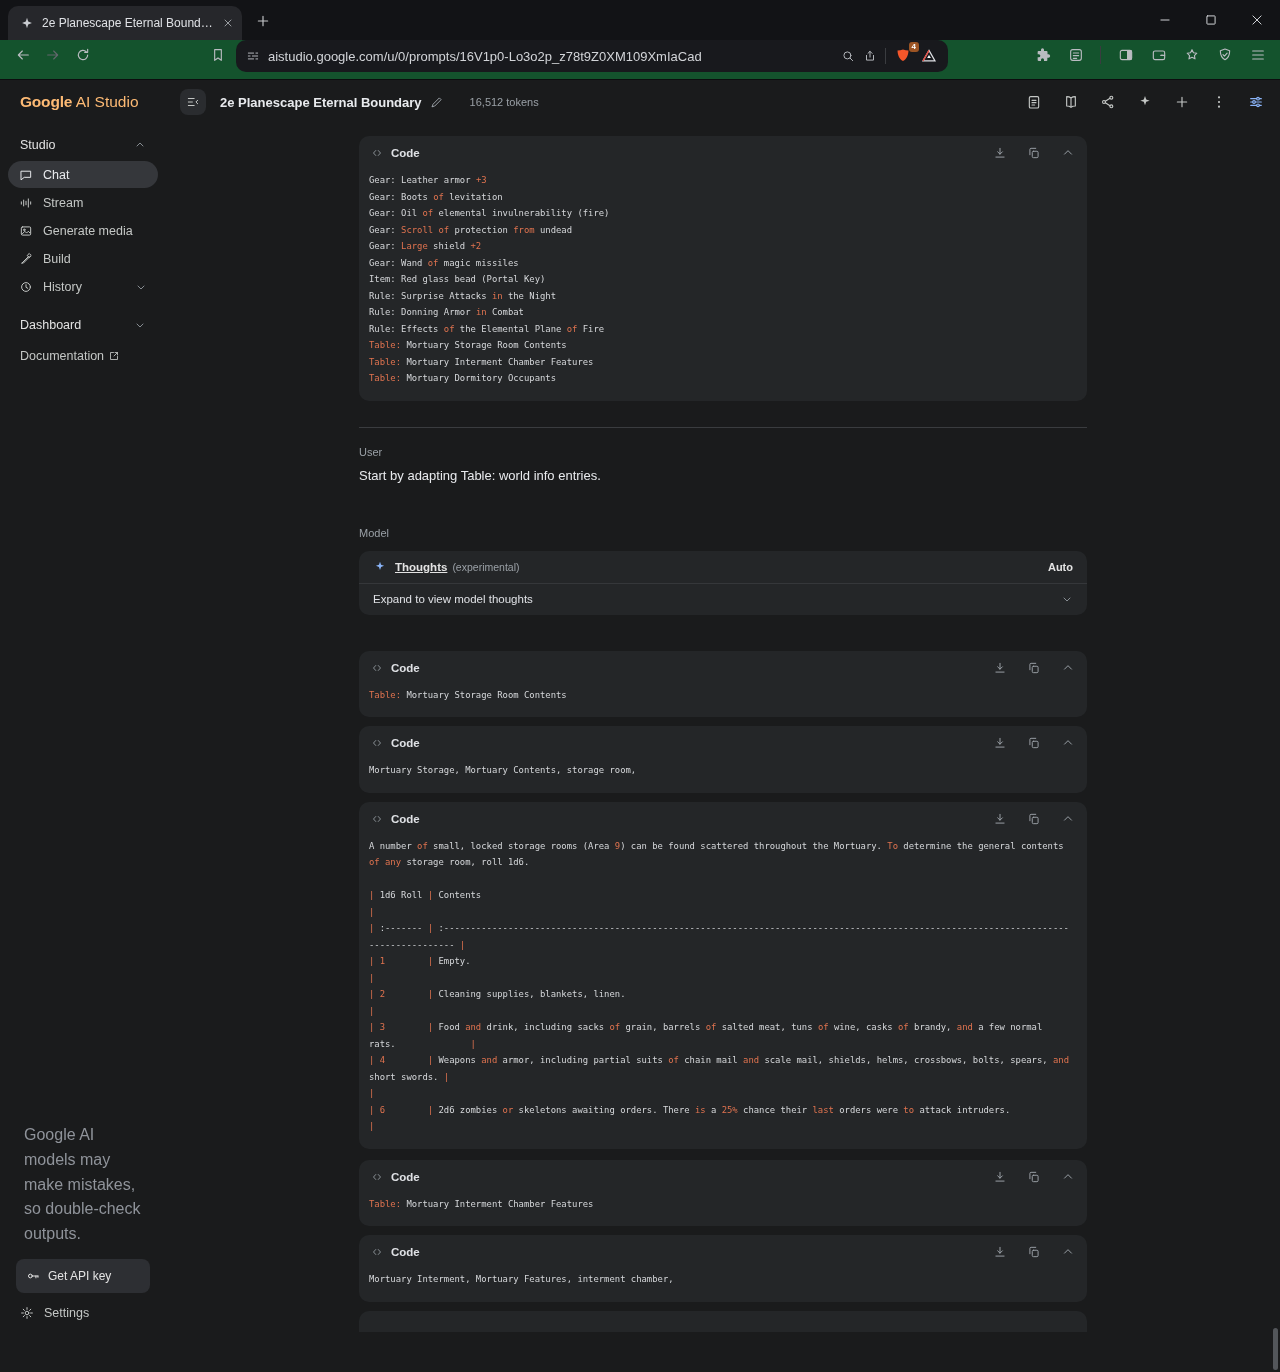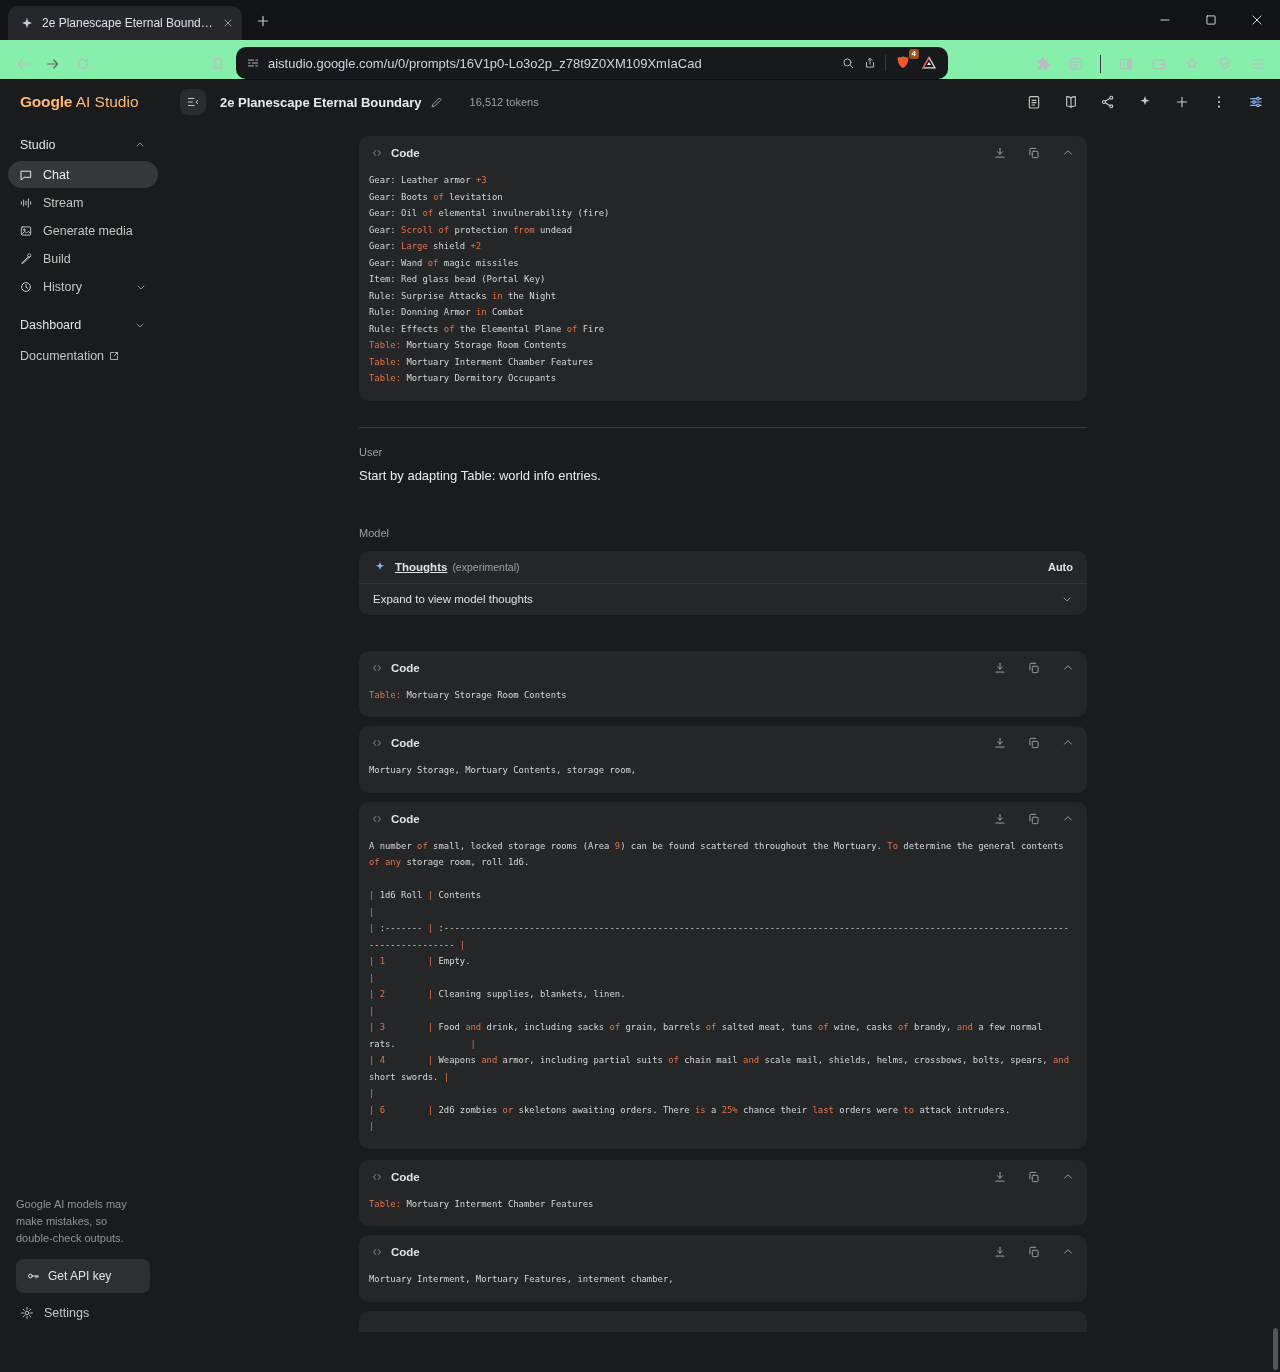--- a/index.html
+++ b/index.html
@@ -14,21 +14,21 @@
   
   .tabstrip { height:40px; background:#121316; display:flex; align-items:flex-end; position:relative; }
   .tab { width:234px; height:34px; margin-left:8px; background:#26272b; border-radius:10px 10px 0 0;
          display:flex; align-items:center; gap:8px; padding:0 8px 0 12px; color:#dfe1e5; font-size:12px; }
   .tab-title { flex:1; white-space:nowrap; overflow:hidden; text-overflow:ellipsis; }
   .tab-close { color:#aeb1b6; display:flex; }
   .newtab { width:30px; height:30px; margin:0 0 4px 6px; display:flex; align-items:center; justify-content:center; color:#c7c9cc; }
   .wincontrols { position:absolute; right:0; top:0; height:40px; display:flex; }
   .winbtn { width:46px; height:40px; display:flex; align-items:center; justify-content:center; color:#d2d4d8; }
 
-  .toolbar { height:40px; background:#86efac; display:flex; align-items:flex-end; padding:0 8px; border-bottom:1px solid #0c0d0f; }
+  .toolbar { height:40px; background:#14532d; display:flex; align-items:flex-start; padding:0 8px; border-bottom:1px solid #0c0d0f; }
   .navbtn { width:30px; height:30px; display:flex; align-items:center; justify-content:center; color:#b9bcc1; }
   .navbtn.dim { color:#63666c; }
   .tb-spacer { width:106px; }
   .bookmark-btn { width:28px; height:30px; display:flex; align-items:center; justify-content:center; color:#b9bcc1; }
   .urlbar { width:712px; height:32px; margin-left:4px; background:#18191d; border-radius:10px;
             display:flex; align-items:center; padding:0 10px; gap:8px; }
   .url-text { flex:1; font-size:13px; color:#d2d4d8; white-space:nowrap; overflow:hidden; }
   .pill-ic { color:#b4b7bc; display:flex; position:relative; }
   .pill-sep { width:1px; height:16px; background:#3a3c40; }
   .shield-badge { position:absolute; top:-5px; right:-7px; background:#9c5424; color:#fff; font-size:8px;
@@ -53,21 +53,21 @@
   .app-body { flex:1; display:flex; min-height:0; }
   .sidebar { width:166px; flex:0 0 auto; position:relative; padding-top:6px; }
   .side-section { display:flex; align-items:center; padding:8px 20px 8px 20px; font-size:12.5px; color:#e3e3e3; }
   .side-section .chev { margin-left:auto; color:#9aa0a6; }
   .side-item { display:flex; align-items:center; gap:10px; height:27px; margin:1px 8px; padding:0 11px;
                border-radius:14px; font-size:12.5px; color:#c4c7c5; }
   .side-item.active { background:#35373b; color:#e8eaed; }
   .side-item .chev { margin-left:auto; color:#9aa0a6; }
   .side-link { display:flex; align-items:center; gap:4px; padding:9px 20px; font-size:12.5px; color:#c4c7c5; }
   .side-foot { position:absolute; left:0; right:0; bottom:12px; padding:0 16px; }
-  .disclaimer { font-size:11px; line-height:1.55; color:#8f939a; margin-bottom:12px; width:122px; }
+  .disclaimer { font-size:16px; line-height:1.55; color:#8f939a; margin-bottom:12px; width:122px;margin-left:8px; }
   .api-btn { display:flex; align-items:center; gap:8px; background:#2d2f33; border-radius:8px; height:34px;
              padding:0 10px; font-size:12px; color:#e3e3e3; margin-bottom:13px; }
   .settings-row { display:flex; align-items:center; gap:10px; font-size:12.5px; color:#c4c7c5; padding-left:4px; }
 
   .main { flex:1; min-width:0; overflow:hidden; }
   .chat-col { width:728px; margin:12px auto 0; }
 
   .code-block { background:#242628; border-radius:10px; margin-bottom:9px; }
   .code-block.mb11 { margin-bottom:11px; }
   .code-head { display:flex; align-items:center; height:34px; padding:0 12px; color:#9aa0a6; }

